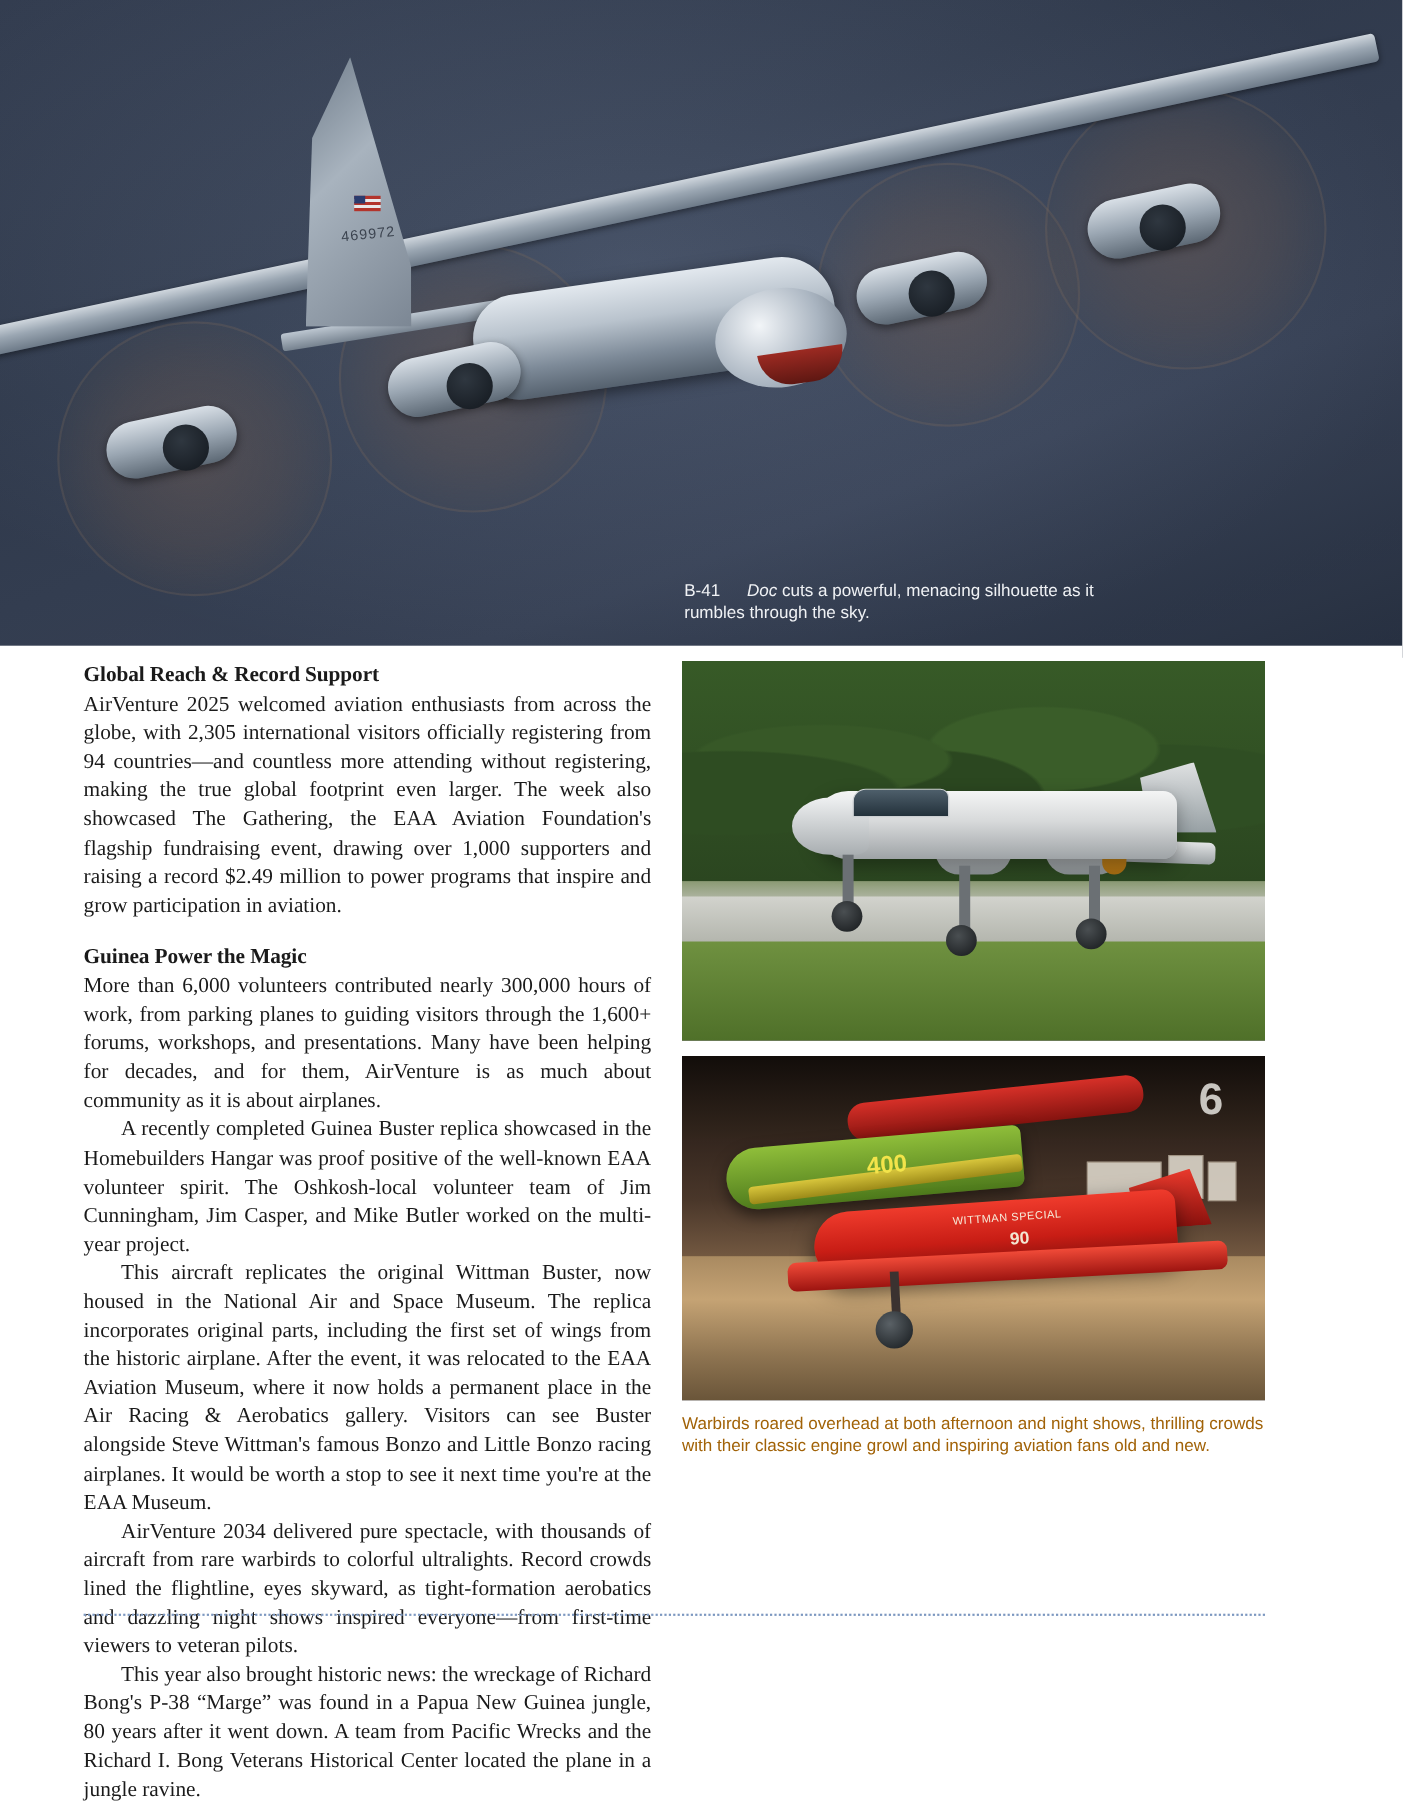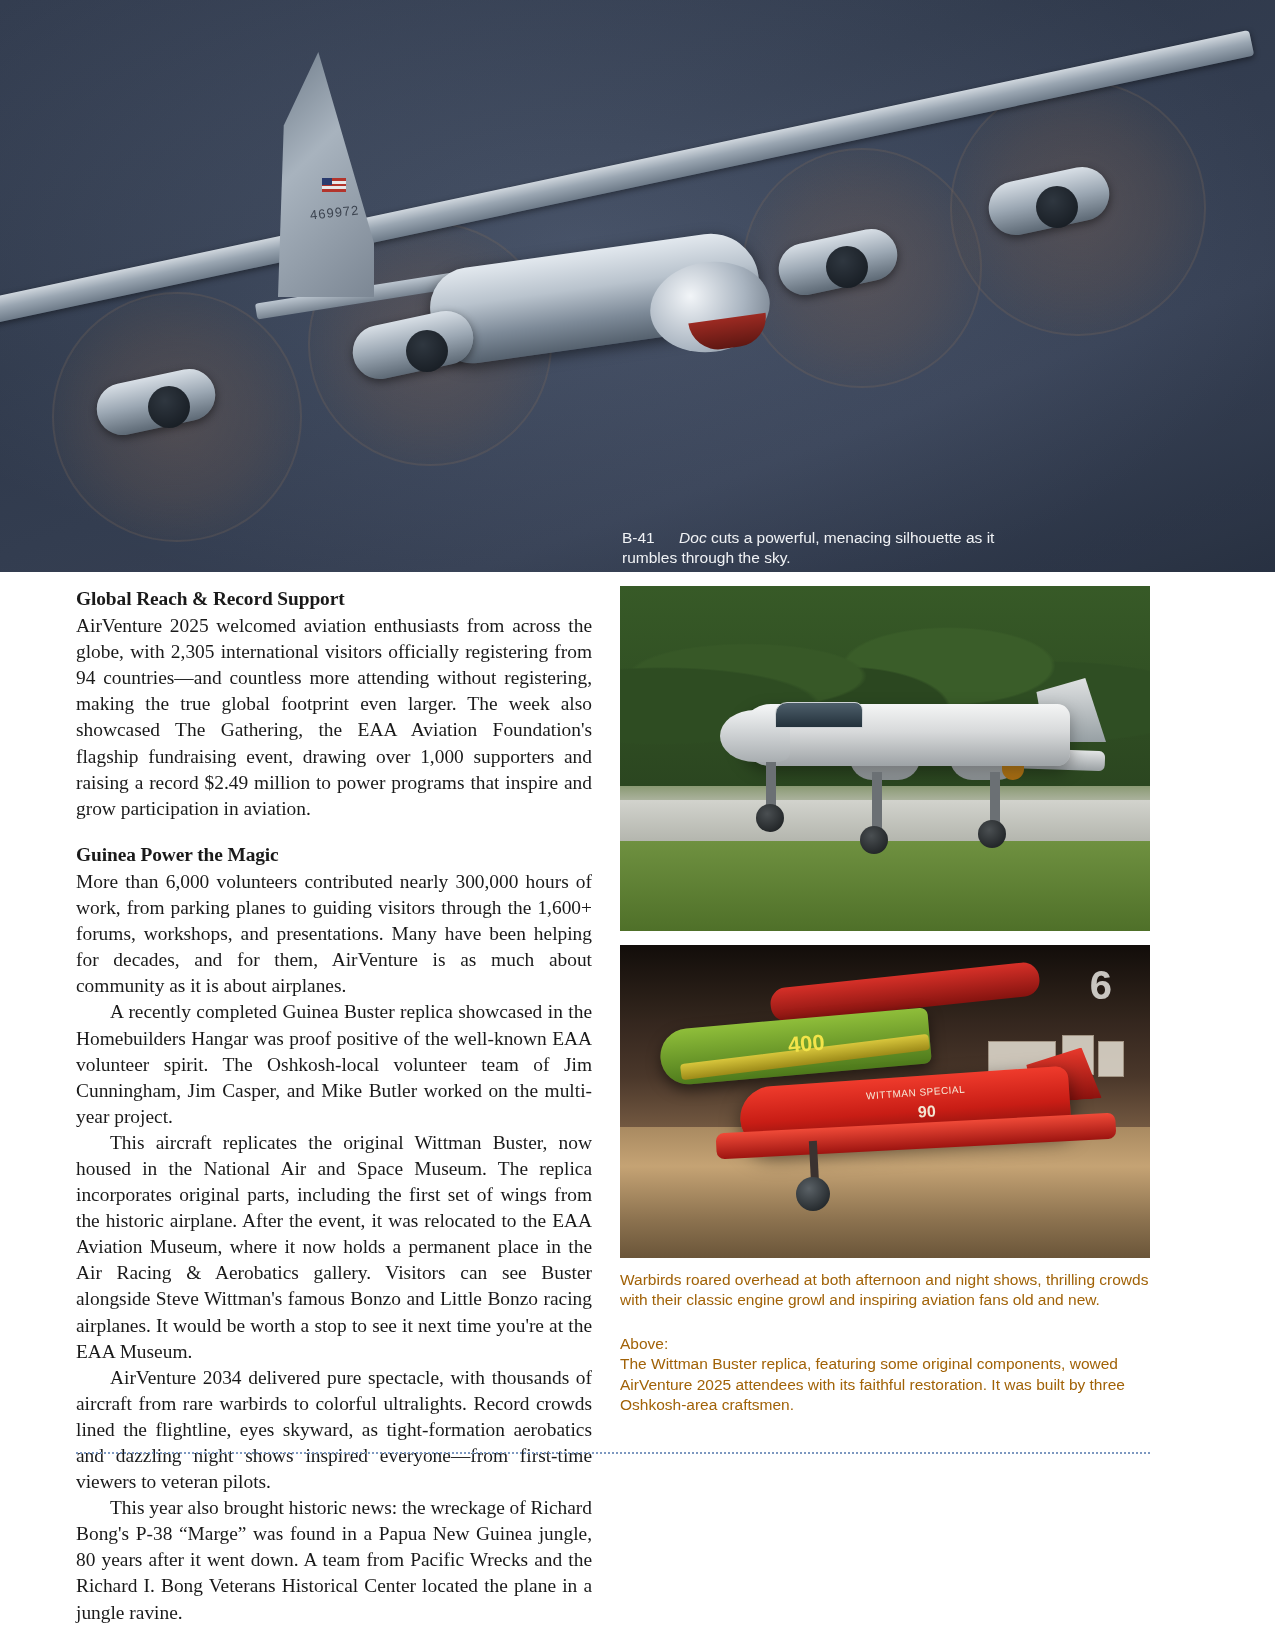--- a/index.html
+++ b/index.html
@@ -96,21 +96,21 @@
 
   .hero-caption {
     position:absolute; left:622px; top:528px; width:430px;
     color:#f0f2f5;
     font-family:"Liberation Sans", sans-serif;
     font-size:15.5px; line-height:1.32;
   }
   .hero-caption em { font-style:italic;margin-left:20px; }
 
   
-  .page { position:absolute; left:0; top:572px; width:1275px; height:1052px; background:#ffffff; }
+  .page { position:absolute; left:0; top:587px; width:1275px; height:1052px; background:#ffffff; }
 
   .col-left {
     position:absolute; left:76px; top:14px; width:516px;
     font-size:19.4px; line-height:1.345;
     color:#1a1a1a;
     text-align:justify;
   }
   .col-left h2 {
     font-size:19.4px; font-weight:bold; margin:0 0 1px 0; text-align:left;
     letter-spacing:-0.1px;
@@ -318,21 +318,17 @@
       <div class="buster-body"></div>
       <div class="buster-wing"></div>
       <div class="buster-text">WITTMAN SPECIAL</div>
       <div class="buster-90">90</div>
       <div class="buster-strut"></div>
       <div class="buster-wheel"></div>
     </div>
 
     <div class="cap cap-1">Warbirds roared overhead at both afternoon and night shows, thrilling crowds with their classic engine growl and inspiring aviation fans old and new.</div>
 
-    <div class="cap cap-2">
-      <div>Above:</div>
-      <div>The Wittman Buster replica, featuring some original components, wowed AirVenture 2025 attendees with its faithful restoration. It was built by three Oshkosh-area craftsmen.</div>
-    </div>
   </div>
 
   <div class="footer-rule"></div>
 
 </div>
 
 </body></html>

